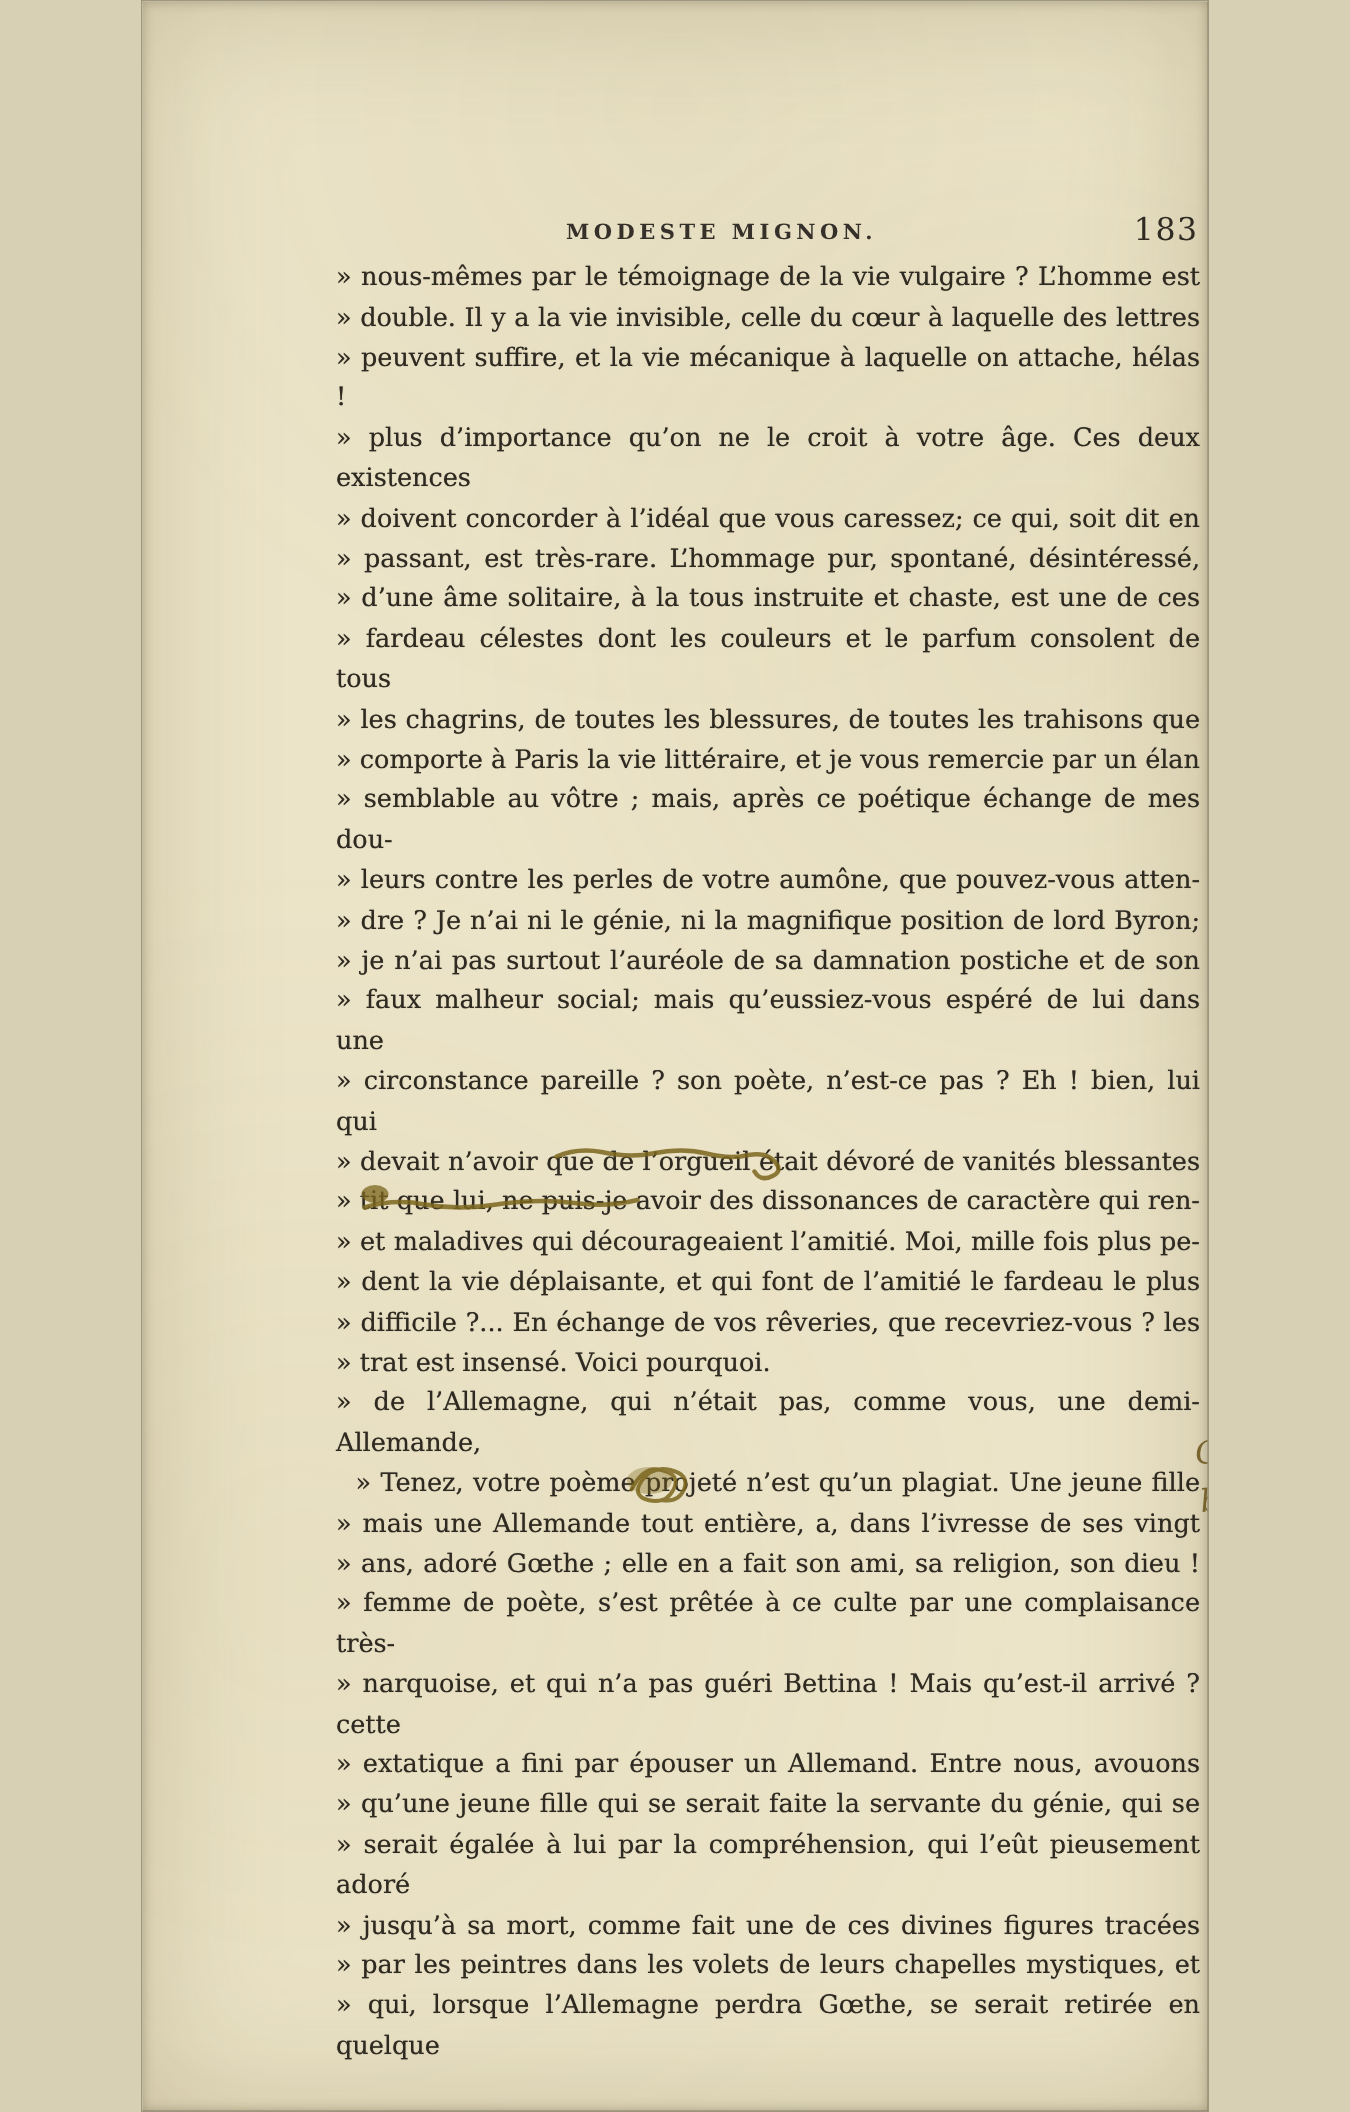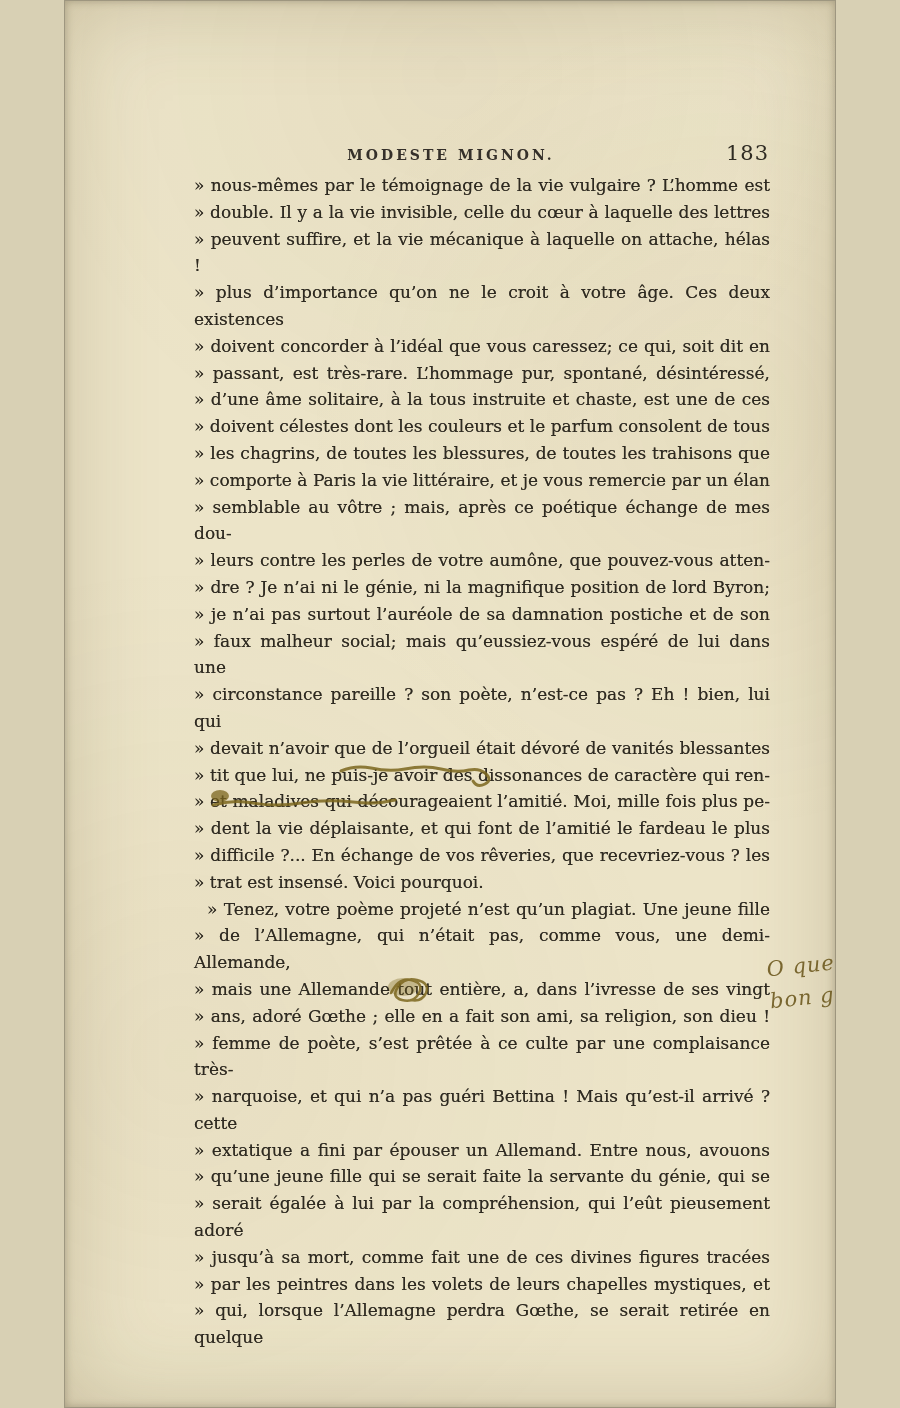--- a/index.html
+++ b/index.html
@@ -2,21 +2,21 @@
 <html><head>
 <meta charset="utf-8">
 <style>
   html, body {
     margin: 0;
     padding: 0;
     background: #d8d0b4;
   }
   .page {
     position: relative;
-    width: 772px;
+    width: 712px;
     height: 1408px;
     margin: 0 auto;
     background-color: #ece4c8;
     background-image:
       radial-gradient(circle at 85% 30%, rgba(160,140,90,0.07), transparent 35%),
       radial-gradient(circle at 15% 75%, rgba(160,140,90,0.06), transparent 40%),
       radial-gradient(circle at 50% 5%, rgba(120,100,60,0.05), transparent 30%);
     box-shadow:
       inset 0 0 90px rgba(120,100,60,0.28),
       inset 0 0 8px rgba(70,60,40,0.35);
@@ -110,37 +110,37 @@
   </div>
 
   <div class="text-block" id="text-block">
       <div class="line">» nous-mêmes par le témoignage de la vie vulgaire ? L’homme est</div>
       <div class="line">» double. Il y a la vie invisible, celle du cœur à laquelle des lettres</div>
       <div class="line">» peuvent suffire, et la vie mécanique à laquelle on attache, hélas !</div>
       <div class="line">» plus d’importance qu’on ne le croit à votre âge. Ces deux existences</div>
       <div class="line">» doivent concorder à l’idéal que vous caressez; ce qui, soit dit en</div>
       <div class="line">» passant, est très-rare. L’hommage pur, spontané, désintéressé,</div>
       <div class="line">» d’une âme solitaire, à la tous instruite et chaste, est une de ces</div>
-      <div class="line">» doivent célestes dont les couleurs et le parfum consolent de tous</div>
+      <div class="line">» fardeau célestes dont les couleurs et le parfum consolent de tous</div>
       <div class="line">» les chagrins, de toutes les blessures, de toutes les trahisons que</div>
       <div class="line">» comporte à Paris la vie littéraire, et je vous remercie par un élan</div>
       <div class="line">» semblable au vôtre ; mais, après ce poétique échange de mes dou-</div>
       <div class="line">» leurs contre les perles de votre aumône, que pouvez-vous atten-</div>
       <div class="line">» dre ? Je n’ai ni le génie, ni la magnifique position de lord Byron;</div>
       <div class="line">» je n’ai pas surtout l’auréole de sa damnation postiche et de son</div>
       <div class="line">» faux malheur social; mais qu’eussiez-vous espéré de lui dans une</div>
       <div class="line">» circonstance pareille ? son poète, n’est-ce pas ? Eh ! bien, lui qui</div>
       <div class="line">» devait n’avoir que de l’orgueil était dévoré de vanités blessantes</div>
       <div class="line">» tit que lui, ne puis-je avoir des dissonances de caractère qui ren-</div>
       <div class="line">» et maladives qui décourageaient l’amitié. Moi, mille fois plus pe-</div>
       <div class="line">» dent la vie déplaisante, et qui font de l’amitié le fardeau le plus</div>
       <div class="line">» difficile ?... En échange de vos rêveries, que recevriez-vous ? les</div>
       <div class="line no-just">» trat est insensé. Voici pourquoi.</div>
+      <div class="line">» de l’Allemagne, qui n’était pas, comme vous, une demi-Allemande,</div>
       <div class="line indent">» Tenez, votre poème projeté n’est qu’un plagiat. Une jeune fille</div>
-      <div class="line">» de l’Allemagne, qui n’était pas, comme vous, une demi-Allemande,</div>
       <div class="line">» mais une Allemande tout entière, a, dans l’ivresse de ses vingt</div>
       <div class="line">» ans, adoré Gœthe ; elle en a fait son ami, sa religion, son dieu !</div>
       <div class="line">» femme de poète, s’est prêtée à ce culte par une complaisance très-</div>
       <div class="line">» narquoise, et qui n’a pas guéri Bettina ! Mais qu’est-il arrivé ? cette</div>
       <div class="line">» extatique a fini par épouser un Allemand. Entre nous, avouons</div>
       <div class="line">» qu’une jeune fille qui se serait faite la servante du génie, qui se</div>
       <div class="line">» serait égalée à lui par la compréhension, qui l’eût pieusement adoré</div>
       <div class="line">» jusqu’à sa mort, comme fait une de ces divines figures tracées</div>
       <div class="line">» par les peintres dans les volets de leurs chapelles mystiques, et</div>
       <div class="line">» qui, lorsque l’Allemagne perdra Gœthe, se serait retirée en quelque</div>

